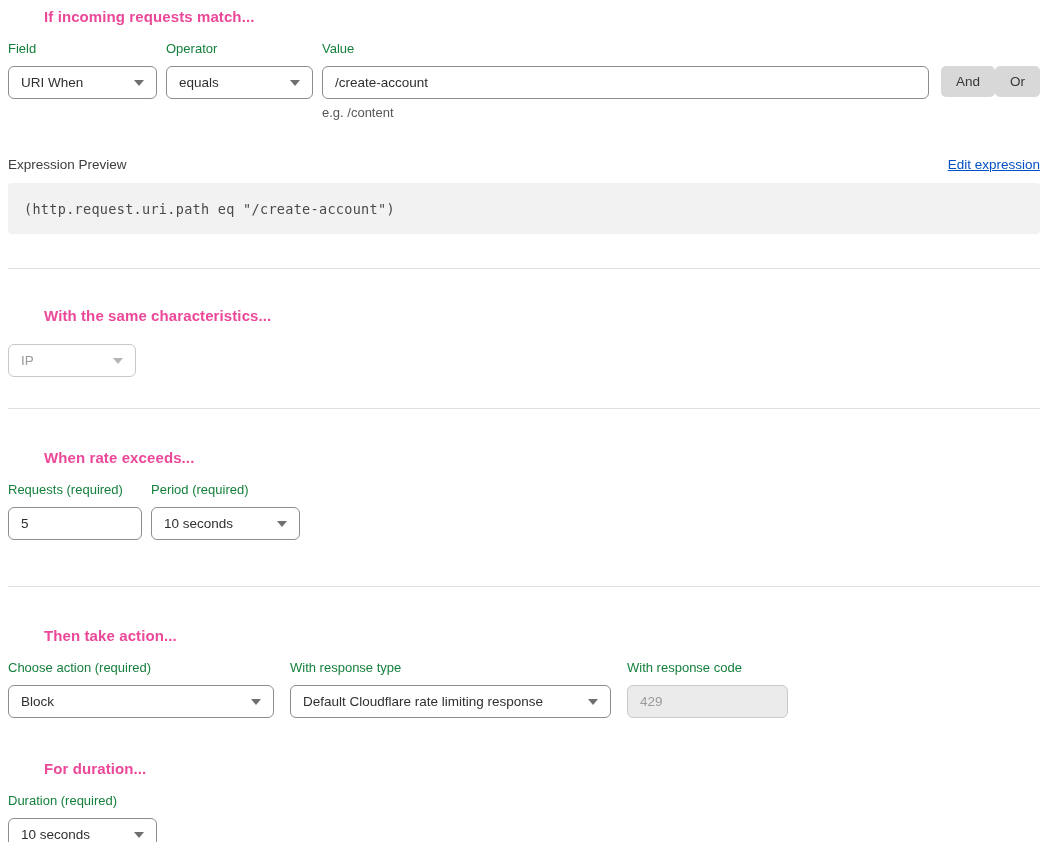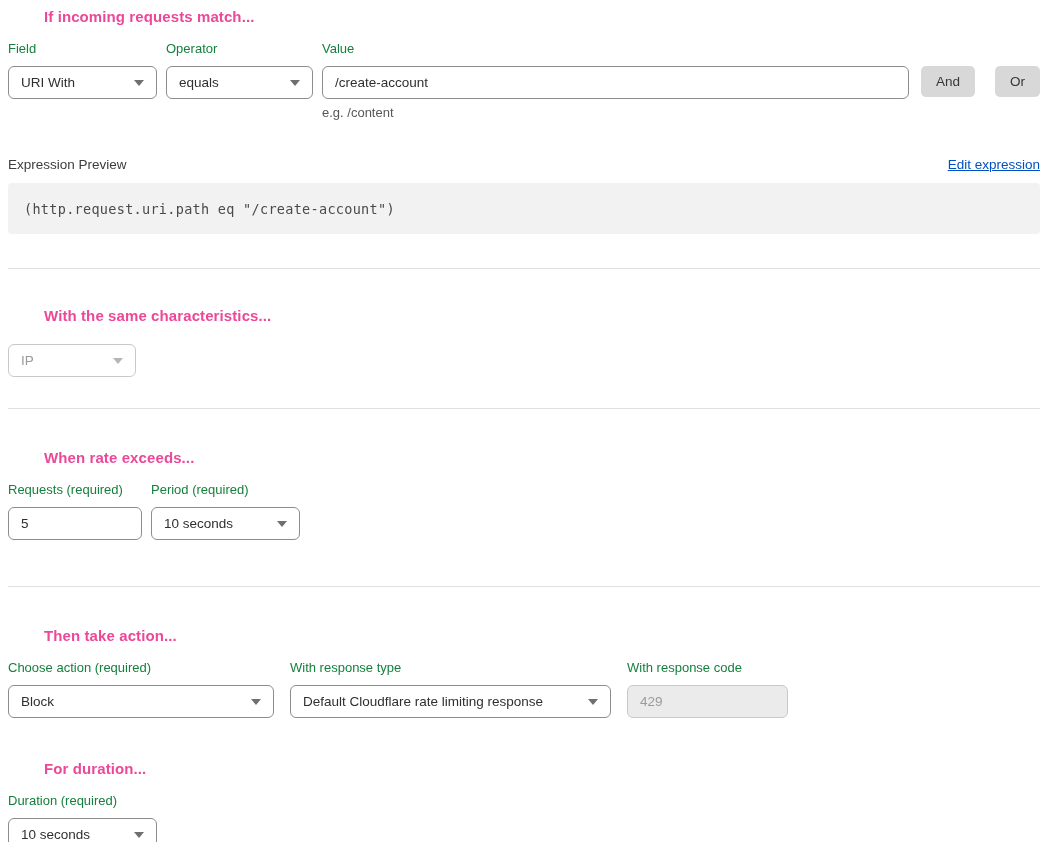--- a/index.html
+++ b/index.html
@@ -81,21 +81,21 @@
     border-top: 1px solid #e0e0e0;
   }
   
   .match-heading { margin-bottom: 16px; }
   .controls-row { display: flex; align-items: flex-start; }
   .col { flex: none; }
   .col-field { width: 149px; margin-right: 9px; }
   .col-operator { width: 147px; margin-right: 9px; }
   .col-value { flex: 1 1 auto; margin-right: 12px; }
   .btn-wrap { flex: none; padding-top: 25px; display: flex; }
-  .btn-wrap .gray-btn + .gray-btn { margin-left: 20px; text-align: center; }
+  .btn-wrap .gray-btn + .gray-btn { margin-left: 0; text-align: center; }
   .expr-header {
     display: flex;
     justify-content: space-between;
     align-items: baseline;
     margin-top: 37px;
   }
   .expr-label { font-size: 13.5px; color: #3d3d3d; }
   .edit-link { font-size: 13.5px; color: #0051c3; text-decoration: underline; padding-left: 27px; }
   .expr-box {
     margin-top: 11px;
@@ -137,21 +137,21 @@
 
 <div>
 
   <section>
     <h2 class="section-heading match-heading">If incoming requests match...</h2>
 
     <div class="controls-row">
       <div class="col col-field">
         <label class="field-label">Field</label>
         <div class="select">
-          <span>URI With</span>
+          <span>URI When</span>
           <span class="chev"></span>
         </div>
       </div>
 
       <div class="col col-operator">
         <label class="field-label">Operator</label>
         <div class="select">
           <span>equals</span>
           <span class="chev"></span>
         </div>

